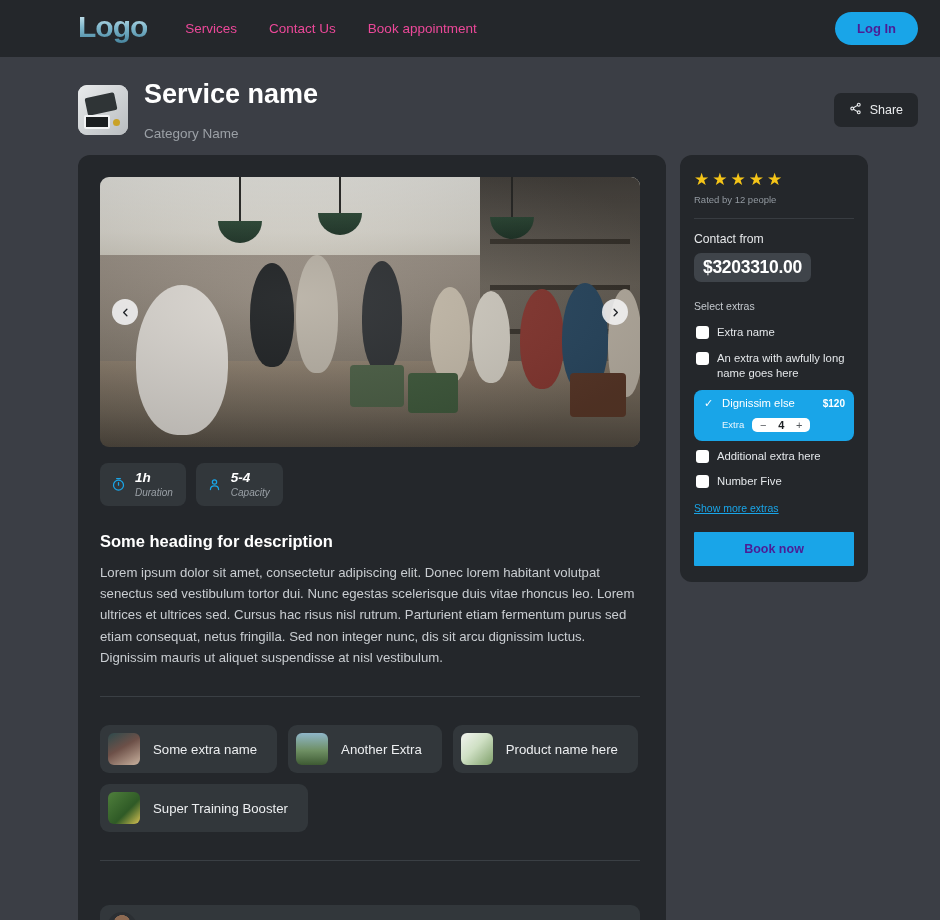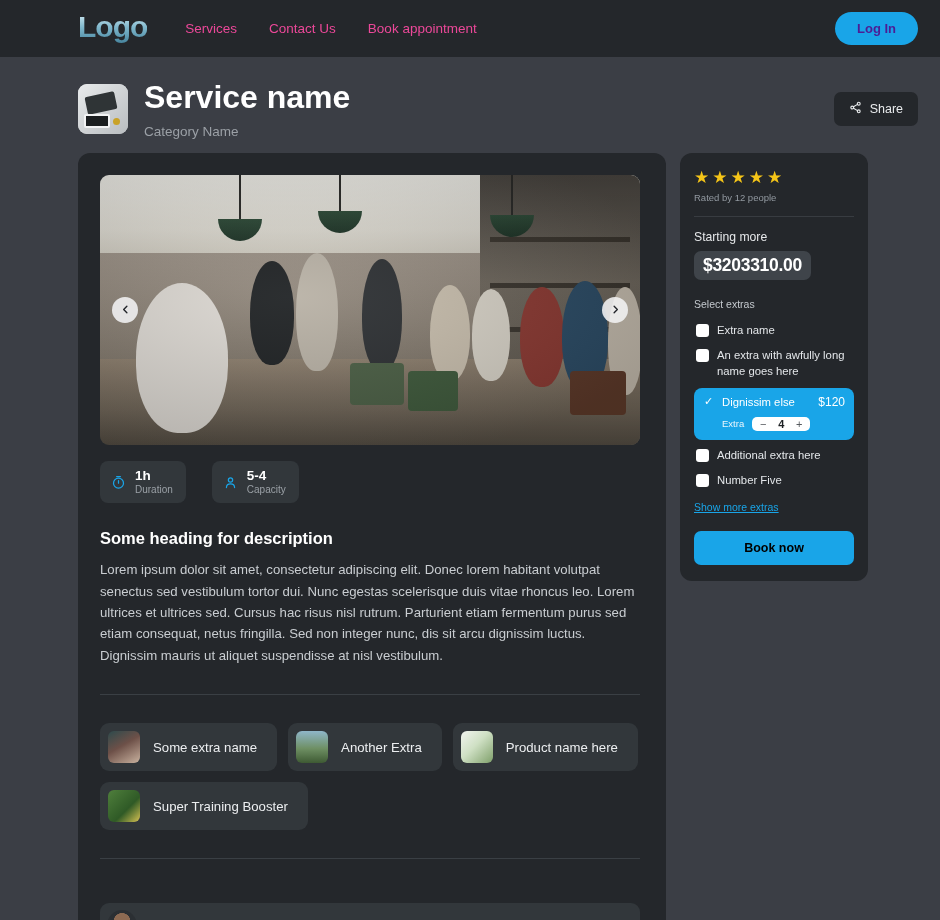--- a/index.html
+++ b/index.html
@@ -44,22 +44,22 @@
   }
   .svc-thumb .t1 { position:absolute; inset:0; background:
      linear-gradient(135deg,#e9ebec 0%, #d5d8da 40%, #b9bdc0 100%); }
   .svc-thumb .t2 { position:absolute; left:8px; top:10px; width:30px; height:18px;
      background:#2f3436; transform: rotate(-12deg); border-radius:2px; }
   .svc-thumb .t3 { position:absolute; left:6px; top:30px; width:26px; height:14px;
      background:#1b1e20; border:2px solid #f2f3f4; border-radius:2px; }
   .svc-thumb .t4 { position:absolute; right:8px; bottom:9px; width:7px; height:7px;
      border-radius:50%; background:#c9a227; }
   .svc-titles { margin-left: 16px; }
-  .svc-title { font-size: 32px; font-weight: 700; color: #fff; line-height: 1.15; }
-  .svc-cat { font-size: 13.5px; color: #9ba0a6; margin-top: 8px; }
+  .svc-title { font-size: 27px; font-weight: 700; color: #fff; line-height: 1.15; }
+  .svc-cat { font-size: 13.5px; color: #9ba0a6; margin-top: 16px; }
   .share-btn {
     margin-left: auto; display: flex; align-items: center; gap: 8px;
     background: #24272b; border: none; border-radius: 7px;
     color: #e9ebed; font-size: 12.5px; padding: 9px 15px; cursor: pointer;
     font-family: "Liberation Sans", sans-serif;
   }
 
   
   .layout { display: flex; gap: 14px; padding: 0 22px 0 78px; align-items: flex-start; }
   .maincard {
@@ -90,21 +90,21 @@
     position: absolute; top: 50%; transform: translateY(-50%);
     width: 26px; height: 26px; border-radius: 50%;
     background: rgba(242,243,244,.88);
     display: flex; align-items: center; justify-content: center;
     cursor: pointer; border: none; color: #22252a;
   }
   .gal-arrow.left { left: 12px; }
   .gal-arrow.right { right: 12px; }
 
   
-  .meta-row { display: flex; gap: 26px; margin-top: 16px; }
+  .meta-row { display: flex; gap: 10px; margin-top: 16px; font-style: italic; }
   .meta-chip {
     display: flex; align-items: center; gap: 9px;
     background: #32373b; border-radius: 8px; padding: 7px 13px 7px 11px;
   }
   .meta-ic { color: #19a5e8; display: flex; }
   .meta-val { font-size: 13.5px; font-weight: 700; color: #fff; line-height: 1.15; }
   .meta-lbl { font-size: 10px; color: #9aa0a6; line-height: 1.3; }
 
   .sec-h { font-size: 16.5px; font-weight: 700; color: #fff; margin-top: 26px; }
   .sec-p { font-size: 13.2px; color: #c9cdd1; line-height: 1.62; margin-top: 11px; width: 540px; }
@@ -148,34 +148,34 @@
   .ex-row { display: flex; align-items: flex-start; gap: 8px; padding: 5px 0 5px 2px; cursor: pointer; }
   .cb { width: 13px; height: 13px; border-radius: 3px; background: #fff; flex: 0 0 auto; margin-top: 1px; }
   .ex-name { font-size: 11.3px; color: #e3e6e9; line-height: 1.38; }
 
   .ex-sel {
     background: #19a5e8; border-radius: 8px; padding: 7px 9px 9px 8px; margin: 3px 0; cursor: pointer;
   }
   .ex-sel-top { display: flex; align-items: center; gap: 7px; }
   .tick { color: #fff; font-size: 11px; width: 13px; text-align: center; flex: 0 0 auto; }
   .ex-sel-name { font-size: 11.3px; color: #fff; }
-  .ex-sel-price { margin-left: auto; font-size: 12px; color: #fff; font-weight: 400; }
+  .ex-sel-price { margin-left: auto; font-size: 10px; color: #fff; font-weight: 700; }
   .amount-row { display: flex; align-items: center; gap: 8px; margin-top: 8px; padding-left: 20px; }
   .amount-lbl { font-size: 9.5px; color: #eaf6fd; }
   .stepper {
     display: flex; align-items: center; background: #fff; border-radius: 5px;
     padding: 1px 4px; gap: 2px;
   }
   .st-btn { width: 14px; text-align: center; font-size: 11px; color: #55595e; cursor: pointer; user-select: none; }
   .st-val { min-width: 18px; text-align: center; font-size: 11px; color: #1d2023; font-weight: 700; }
 
   .more-link { font-size: 10.5px; color: #19a5e8; margin-top: 7px; cursor: pointer; display: inline-block; }
   .book-btn {
-    width: 100%; margin-top: 16px; background: #19a5e8; color: #000000; border: none;
-    border-radius: 7px; padding: 10px 0; font-size: 12.5px; font-weight: 600; cursor: pointer;
+    width: 100%; margin-top: 16px; background: #19a5e8; color: #4c1d95; border: none;
+    border-radius: 1px; padding: 10px 0; font-size: 12.5px; font-weight: 600; cursor: pointer;
     font-family: "Liberation Sans", sans-serif;
   }
 </style>
 </head>
 <body>
 
 <div class="page">
 
   <div class="navbar">
     <div class="logo">Logo</div>
@@ -330,21 +330,21 @@
       <div class="stars">
         <span class="star">★</span>
         <span class="star">★</span>
         <span class="star">★</span>
         <span class="star">★</span>
         <span class="star">★</span>
       </div>
       <div class="rated">Rated by 12 people</div>
       <div class="side-div"></div>
 
-      <div class="side-lbl">Starting more</div>
+      <div class="side-lbl">Contact from</div>
       <div class="price">$3203310.00</div>
 
       <div class="sel-extras">Select extras</div>
 
       <div class="ex-list">
         <div class="ex-row">
           <span class="cb"></span>
           <span class="ex-name">Extra name</span>
         </div>
         <div class="ex-row">

